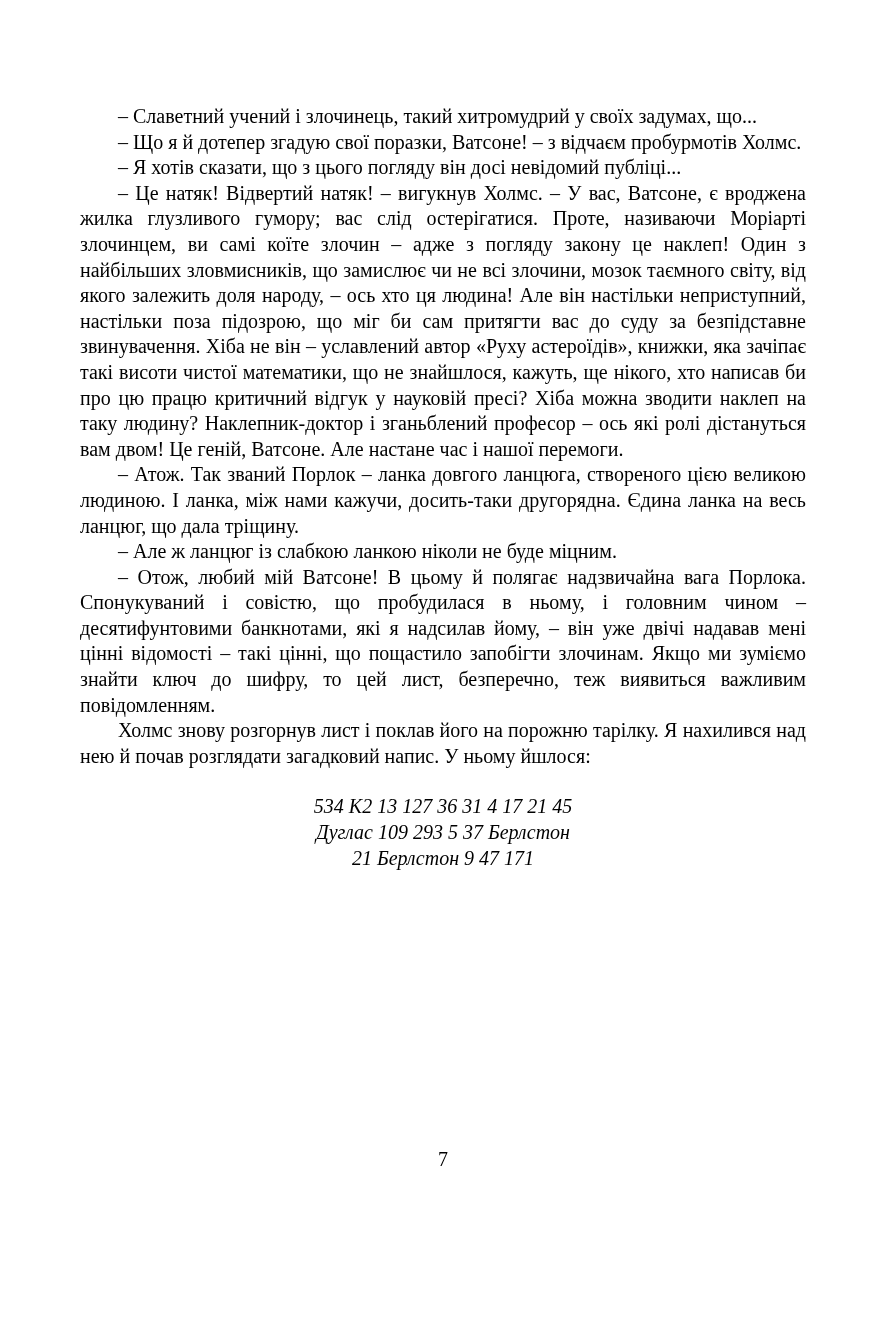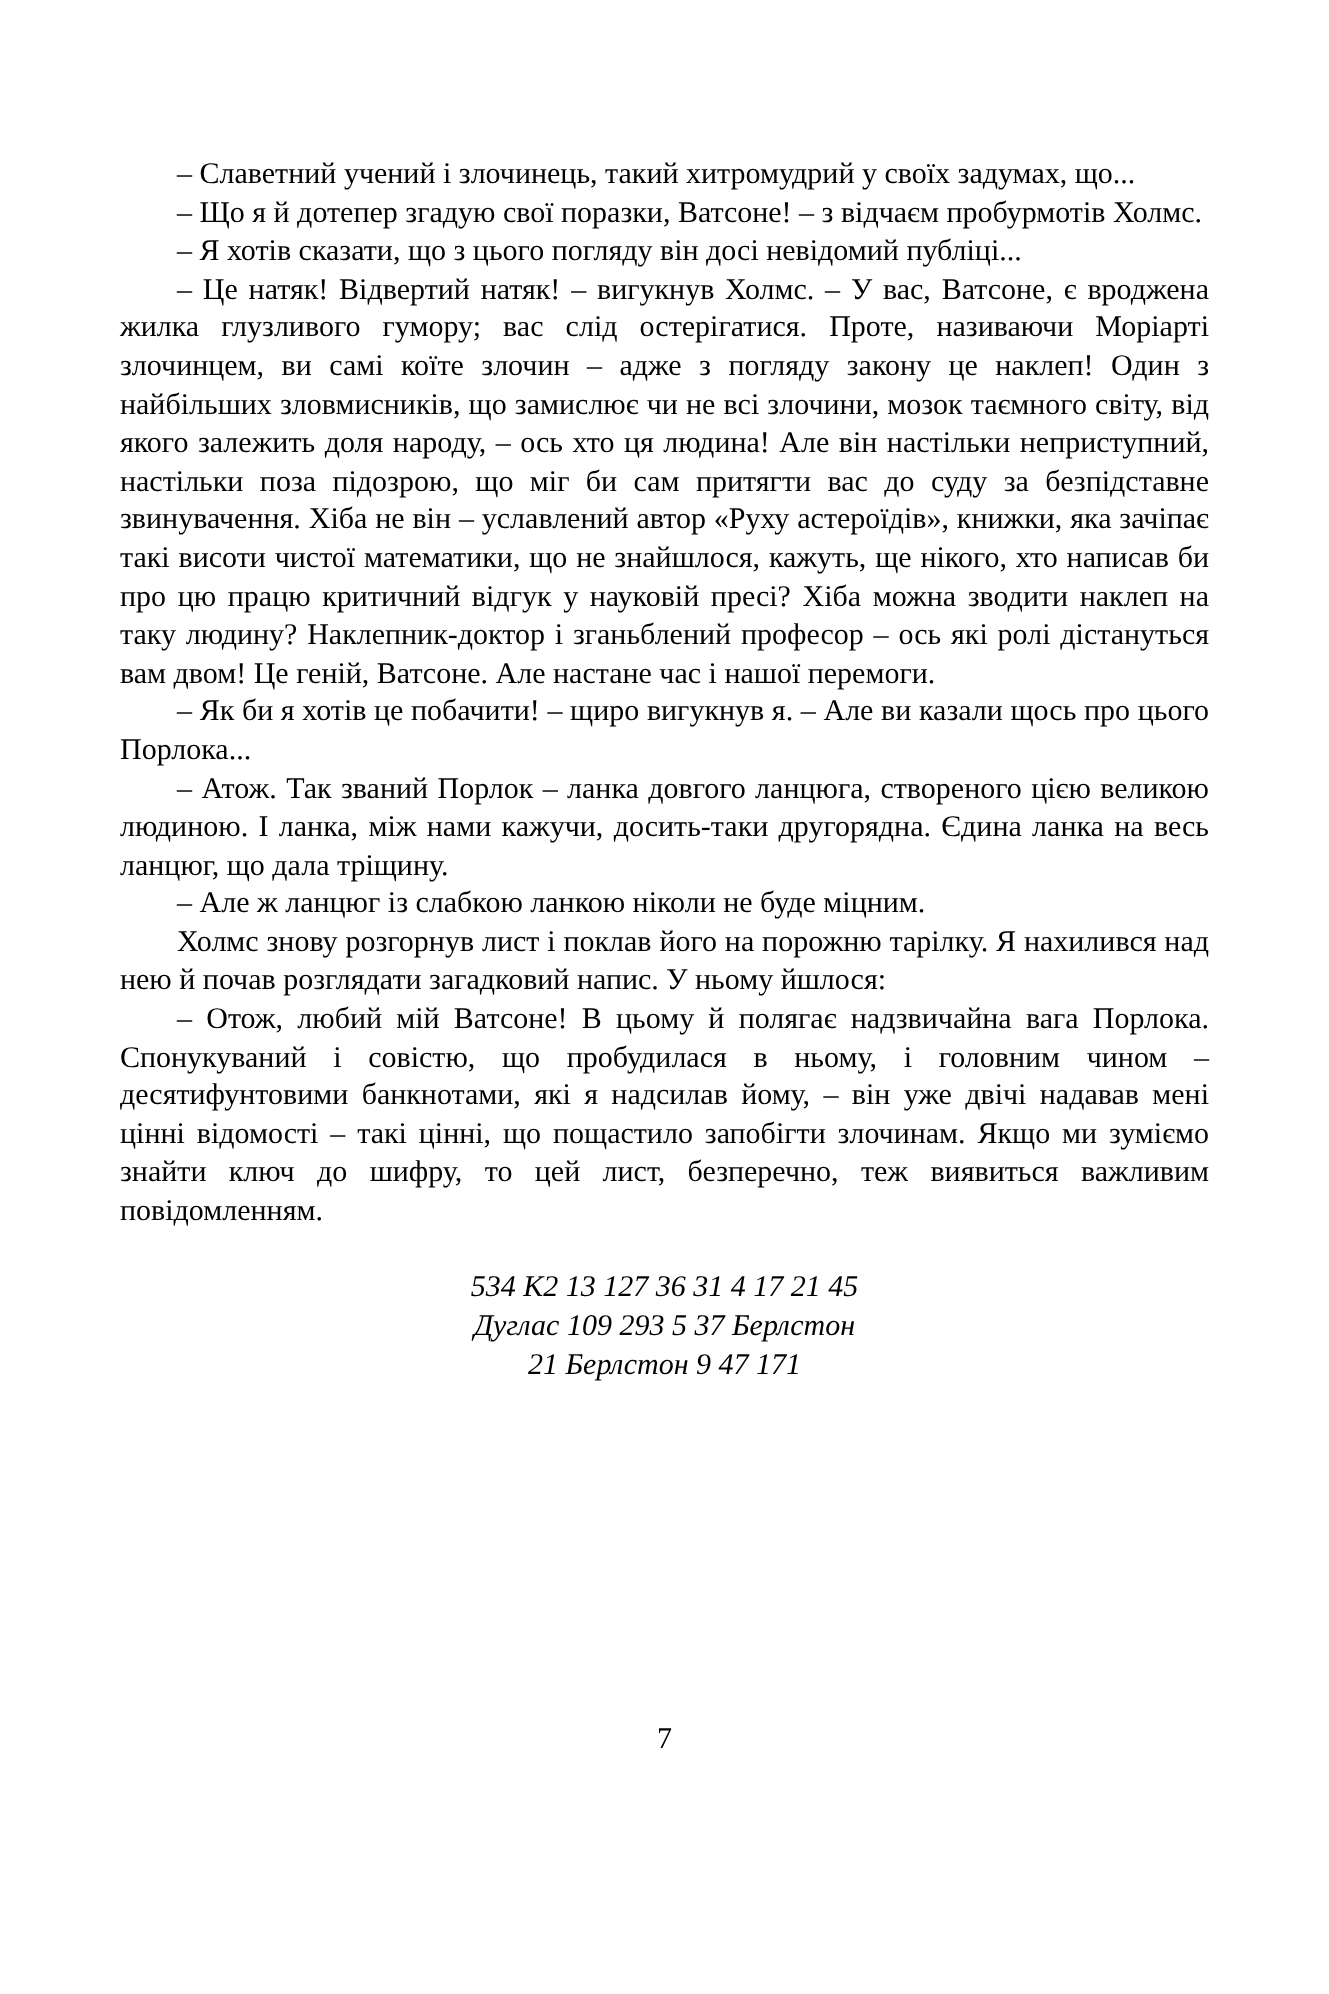--- a/index.html
+++ b/index.html
@@ -54,25 +54,24 @@
 </style>
 </head>
 <body>
 
 <div class="page">
   <div class="text-block">
     <p>– Славетний учений і злочинець, такий хитромудрий у своїх задумах, що...</p>
     <p>– Що я й дотепер згадую свої поразки, Ватсоне! – з відчаєм пробурмотів Холмс.</p>
     <p>– Я хотів сказати, що з цього погляду він досі невідомий публіці...</p>
     <p>– Це натяк! Відвертий натяк! – вигукнув Холмс. – У вас, Ватсоне, є вроджена жилка глузливого гумору; вас слід остерігатися. Проте, називаючи Моріарті злочинцем, ви самі коїте злочин – адже з погляду закону це наклеп! Один з найбільших зловмисників, що замислює чи не всі злочини, мозок таємного світу, від якого залежить доля народу, – ось хто ця людина! Але він настільки неприступний, настільки поза підозрою, що міг би сам притягти вас до суду за безпідставне звинувачення. Хіба не він – уславлений автор «Руху астероїдів», книжки, яка зачіпає такі висоти чистої математики, що не знайшлося, кажуть, ще нікого, хто написав би про цю працю критичний відгук у науковій пресі? Хіба можна зводити наклеп на таку людину? Наклепник-доктор і зганьблений професор – ось які ролі дістануться вам двом! Це геній, Ватсоне. Але настане час і нашої перемоги.</p>
-    <p>– Як би я хотів це побачити! – щиро вигукнув я. – Але ви казали щось про цього Порлока...</p>
     <p>– Атож. Так званий Порлок – ланка довгого ланцюга, створеного цією великою людиною. І ланка, між нами кажучи, досить-таки другорядна. Єдина ланка на весь ланцюг, що дала тріщину.</p>
     <p>– Але ж ланцюг із слабкою ланкою ніколи не буде міцним.</p>
+    <p>– Отож, любий мій Ватсоне! В цьому й полягає надзвичайна вага Порлока. Спонукуваний і совістю, що пробудилася в ньому, і головним чином – десятифунтовими банкнотами, які я надсилав йому, – він уже двічі надавав мені цінні відомості – такі цінні, що пощастило запобігти злочинам. Якщо ми зуміємо знайти ключ до шифру, то цей лист, безперечно, теж виявиться важливим повідомленням.</p>
     <p>Холмс знову розгорнув лист і поклав його на порожню тарілку. Я нахилився над нею й почав розглядати загадковий напис. У ньому йшлося:</p>
-    <p>– Отож, любий мій Ватсоне! В цьому й полягає надзвичайна вага Порлока. Спонукуваний і совістю, що пробудилася в ньому, і головним чином – десятифунтовими банкнотами, які я надсилав йому, – він уже двічі надавав мені цінні відомості – такі цінні, що пощастило запобігти злочинам. Якщо ми зуміємо знайти ключ до шифру, то цей лист, безперечно, теж виявиться важливим повідомленням.</p>
 
     <div class="cipher">
       <div>534 К2 13 127 36 31 4 17 21 45</div>
       <div>Дуглас 109 293 5 37 Берлстон</div>
       <div>21 Берлстон 9 47 171</div>
     </div>
 
   </div>
 
   <div class="page-number">7</div>

